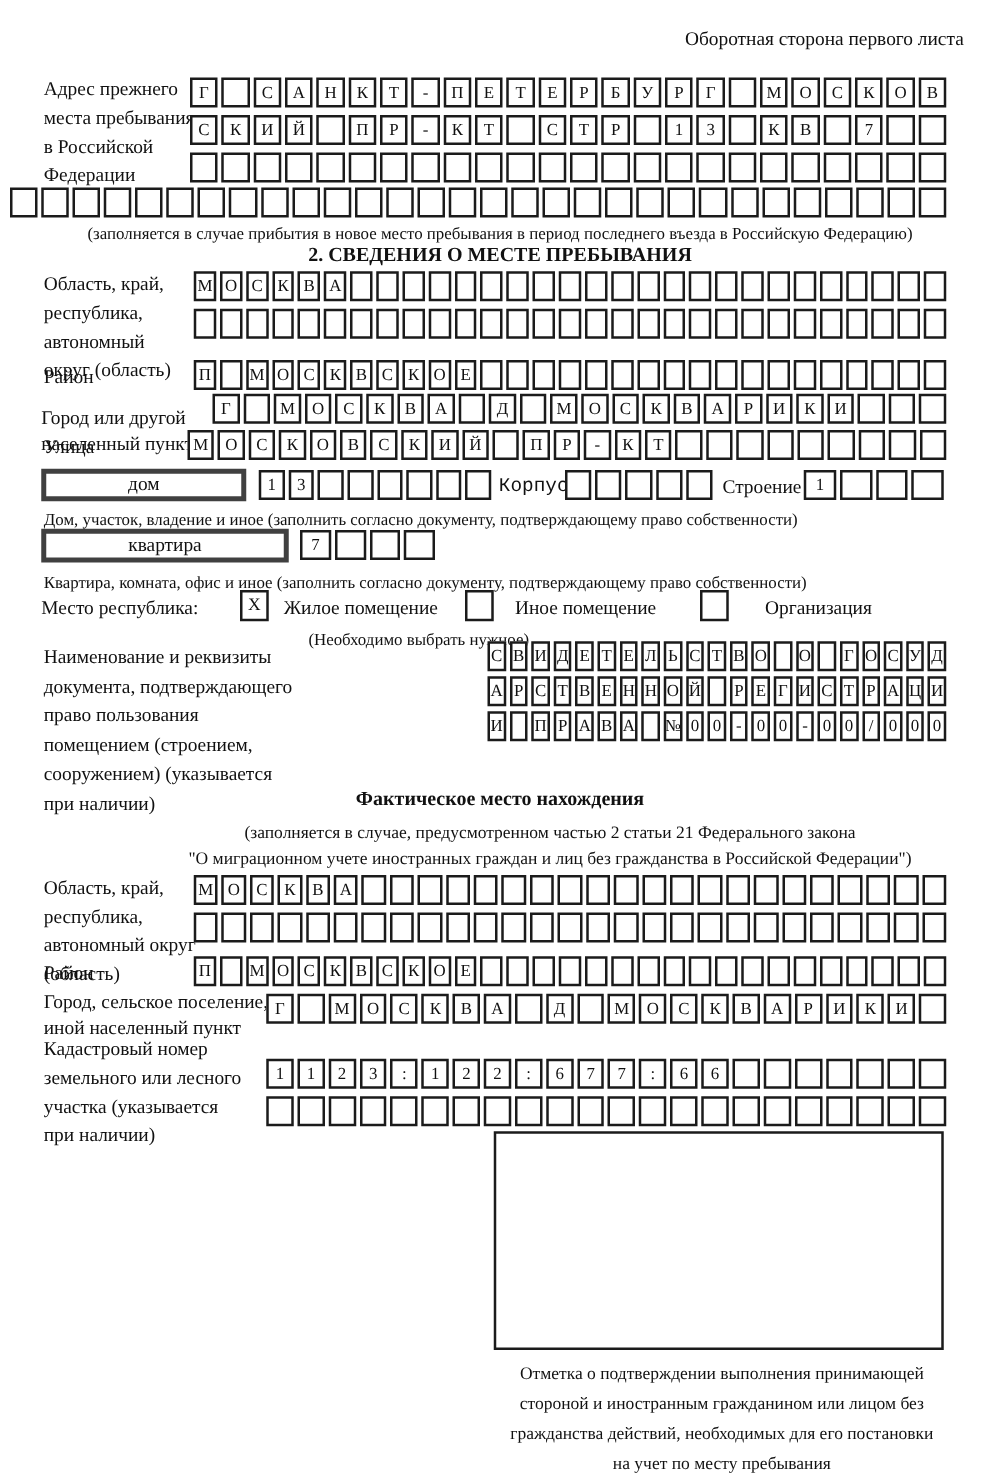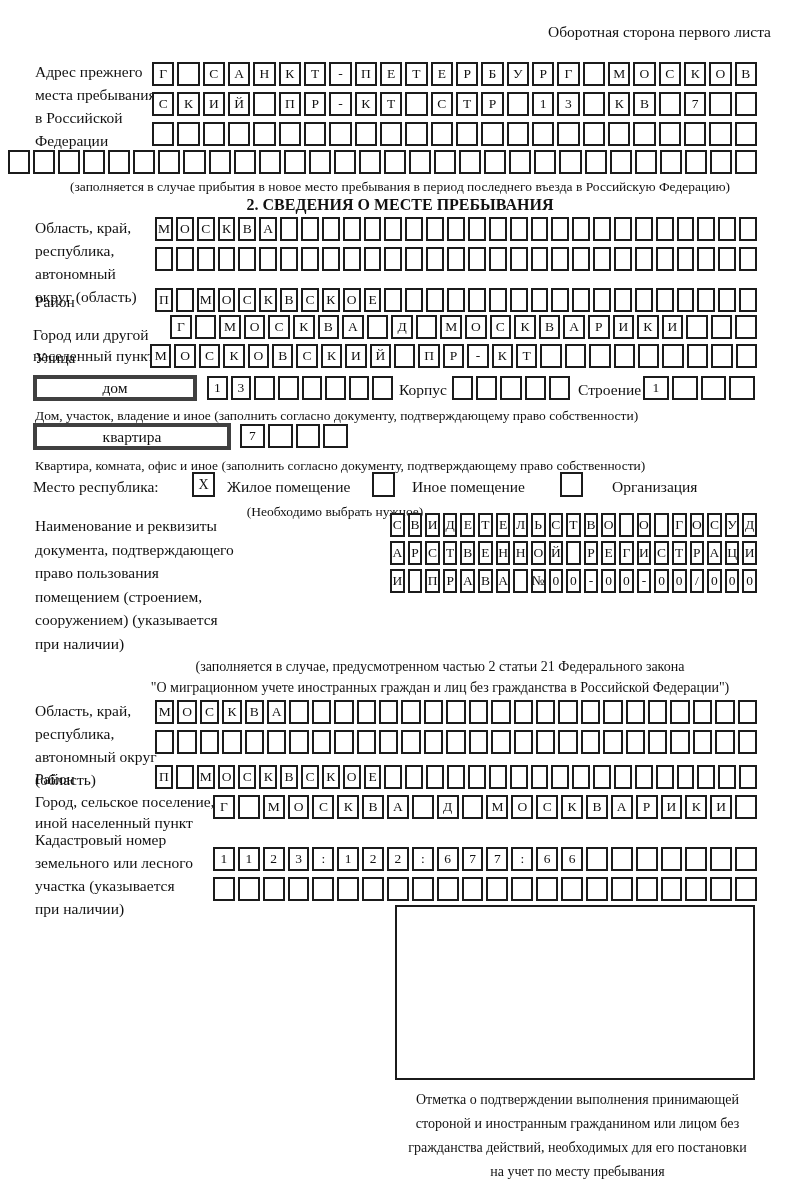--- a/index.html
+++ b/index.html
@@ -319,21 +319,21 @@
   <div class="abs row" style="left: 207px; top: 376px; width: 186px; grid-template-columns: repeat(8, 1fr);">
       <div class="cell">1</div>
       <div class="cell">3</div>
       <div class="cell"></div>
       <div class="cell"></div>
       <div class="cell"></div>
       <div class="cell"></div>
       <div class="cell"></div>
       <div class="cell"></div>
     </div>
-  <div class="abs lbl" style="left:399px;top:378px;">Корпус</div>
+  <div class="abs lbl" style="left:399px;top:378px;font-family:Liberation Mono, monospace;">Корпус</div>
   <div class="abs row" style="left: 452px; top: 376px; width: 118px; grid-template-columns: repeat(5, 1fr);">
       <div class="cell"></div>
       <div class="cell"></div>
       <div class="cell"></div>
       <div class="cell"></div>
       <div class="cell"></div>
     </div>
   <div class="abs lbl" style="left:578px;top:378px;">Строение</div>
   <div class="abs row" style="left: 643px; top: 376px; width: 112px; grid-template-columns: repeat(4, 1fr);">
       <div class="cell">1</div>
@@ -430,20 +430,21 @@
       <div class="cell">0</div>
       <div class="cell">-</div>
       <div class="cell">0</div>
       <div class="cell">0</div>
       <div class="cell">/</div>
       <div class="cell">0</div>
       <div class="cell">0</div>
       <div class="cell">0</div>
     </div>
 
+  <div class="abs title" style="top:631px;">Фактическое место нахождения</div>
   <div class="abs cap center" style="left:100px;top:656px;width:680px;line-height:21px;font-size:14px;">(заполняется в случае, предусмотренном частью 2 статьи 21 Федерального закона
 "О миграционном учете иностранных граждан и лиц без гражданства в Российской Федерации")</div>
 
   <div class="abs lbl" style="left:35px;top:699px;width:140px;">Область, край,
 республика,
 автономный округ
 (область)</div>
   <div class="abs row" style="left: 155px; top: 700px; width: 602px; grid-template-columns: repeat(27, 1fr);">
       <div class="cell">М</div>
       <div class="cell">О</div>

